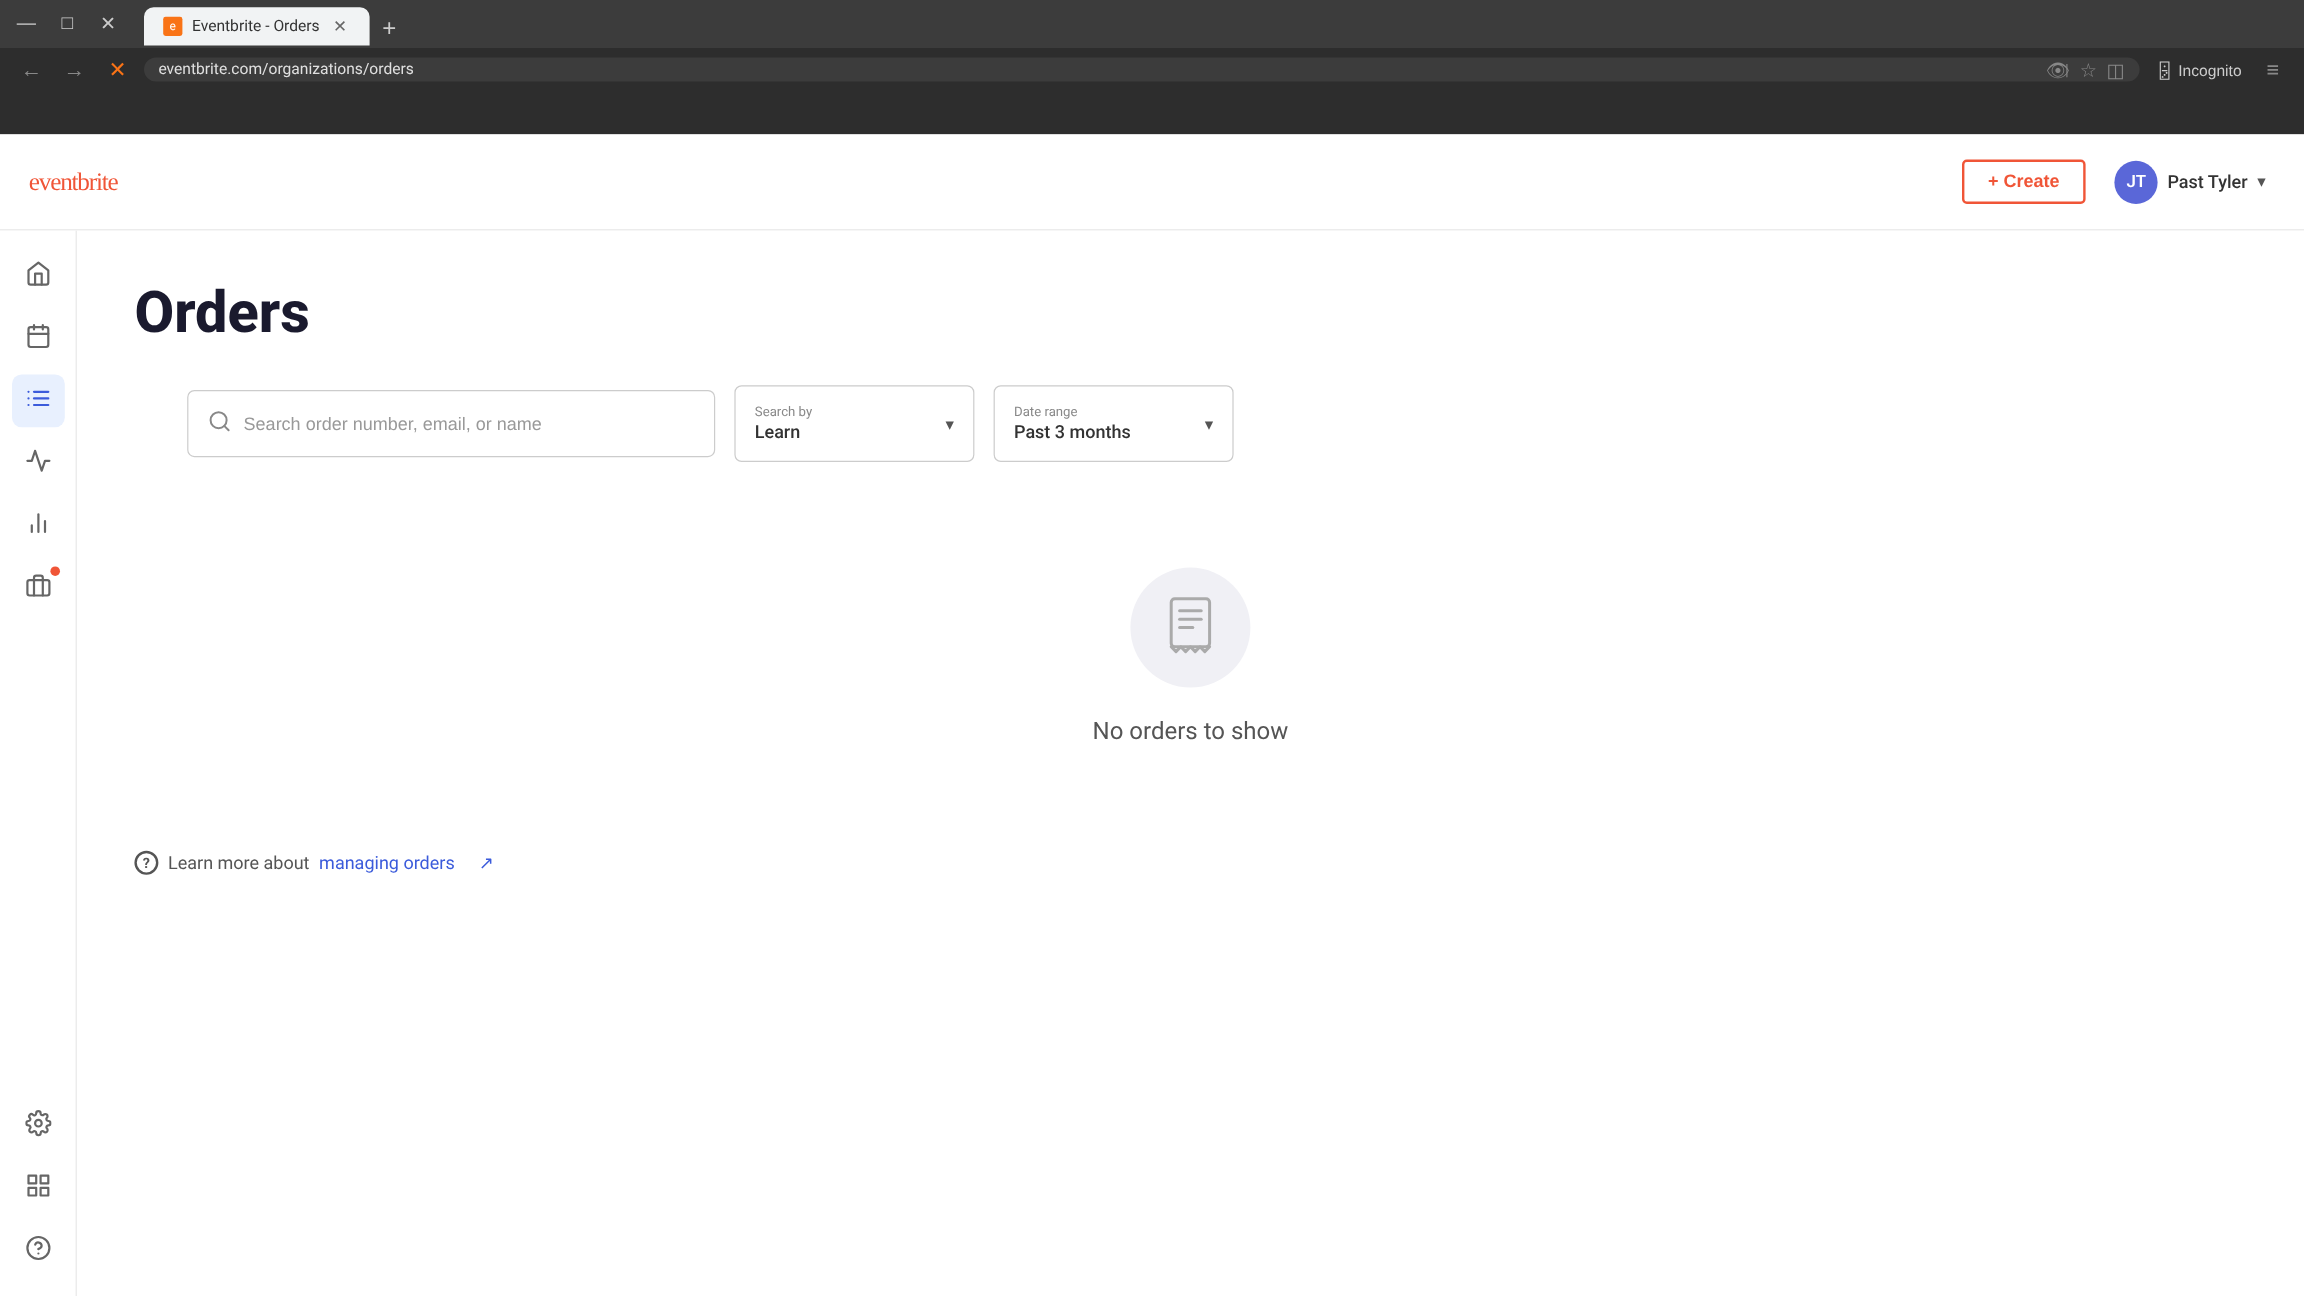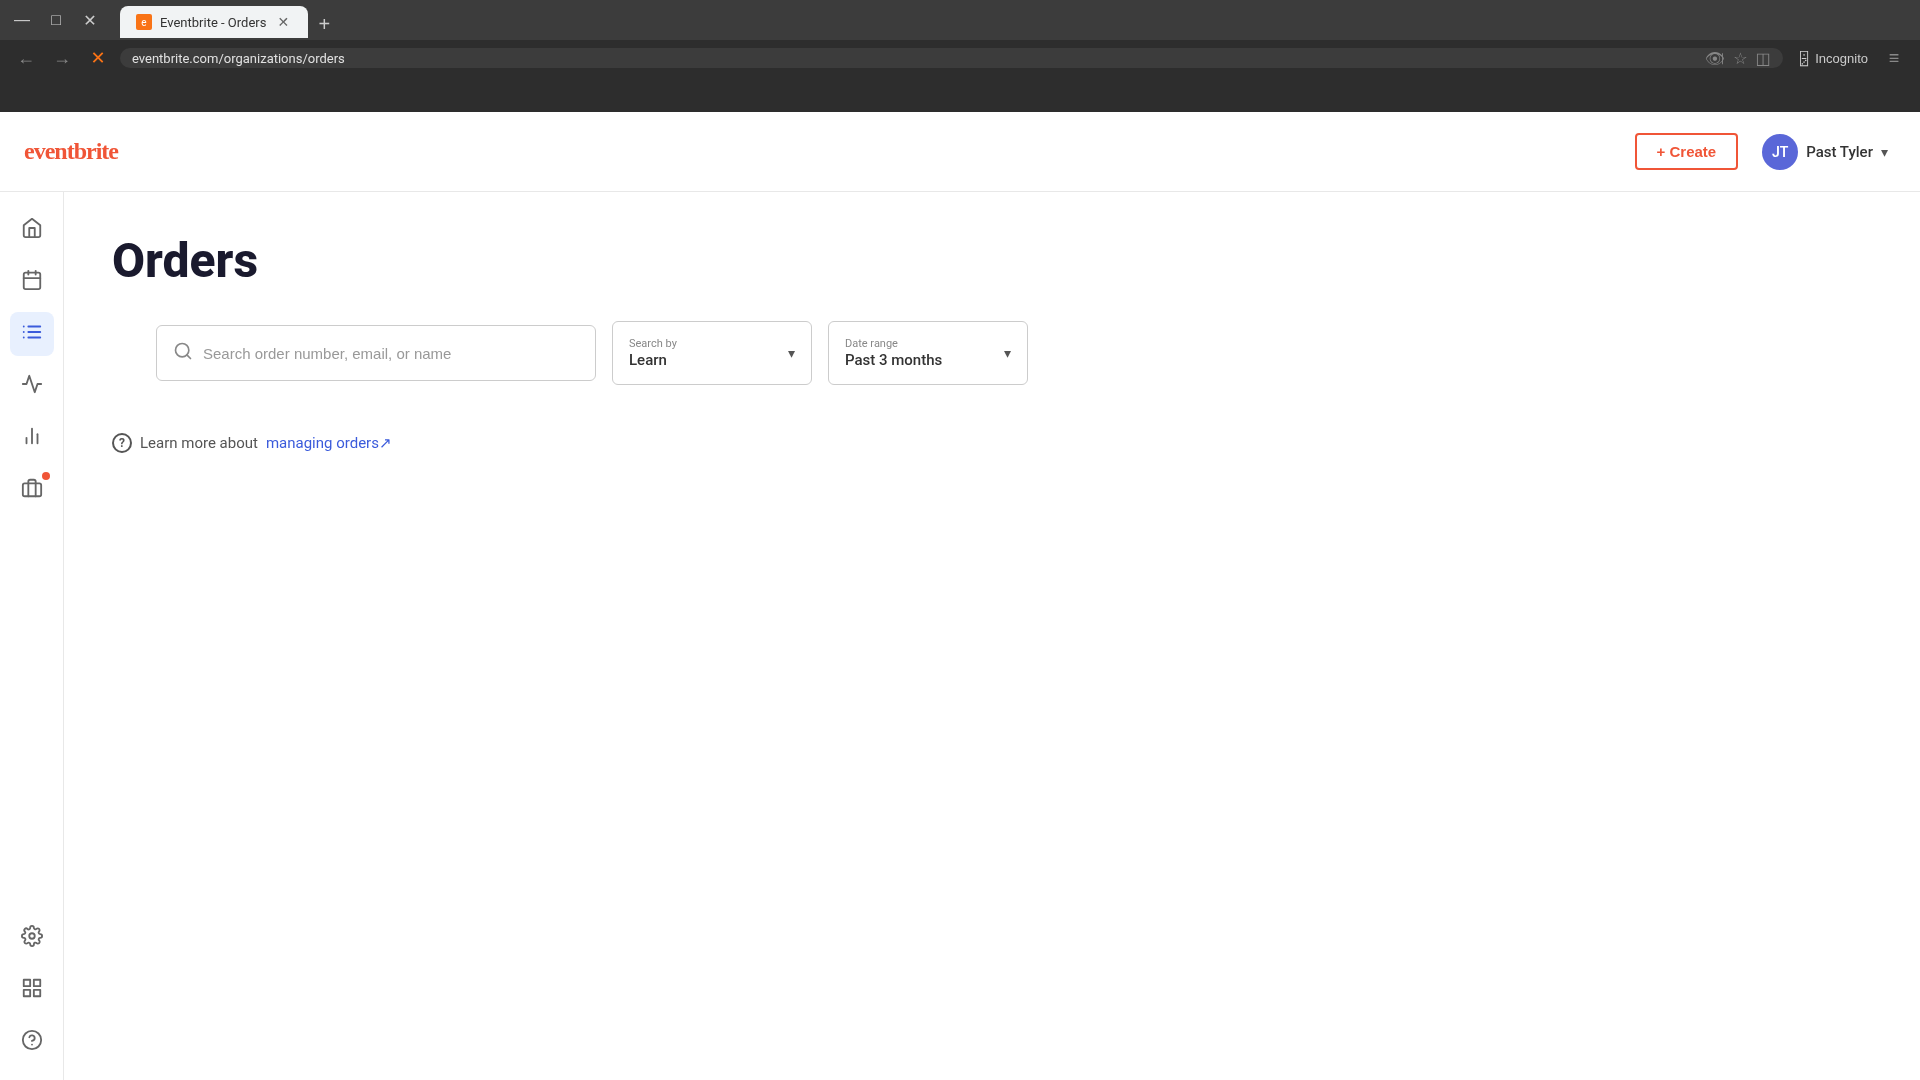--- a/index.html
+++ b/index.html
@@ -119,22 +119,22 @@
     
     .app-header {
       background: #fff;
       height: 80px;
       display: flex; align-items: center;
       padding: 0 24px;
       border-bottom: 1px solid #e8e8e8;
       position: relative;
     }
     .eventbrite-logo {
-      font-size: 24px;
-      font-weight: 700;
+      font-size: 21px;
+      font-weight: 400;
       color: #f05537;
       font-family: Georgia, serif;
       letter-spacing: -1px;
     }
     .eventbrite-logo span { color: #f05537; }
     .header-actions {
       margin-left: auto;
       display: flex; align-items: center; gap: 16px;
     }
     .create-btn {
@@ -291,21 +291,21 @@
       margin-bottom: 48px;
     }
 
     
     .learn-more {
       display: flex; align-items: center; gap: 8px;
       font-size: 15px; color: #555;
     }
     .learn-more a {
       color: #3b5bdb; text-decoration: none;
-      display: flex; align-items: center; gap: 0;
+      display: flex; align-items: center; gap: 20px;
     }
     .info-icon {
       width: 20px; height: 20px;
       border: 2px solid #555;
       border-radius: 50%;
       display: flex; align-items: center; justify-content: center;
       font-size: 12px; font-weight: 700; color: #555;
     }
   </style>
 </head>
@@ -481,20 +481,36 @@
 
       <div class="dropdown-select">
         <div class="label-text">
           <span class="label-small">Date range</span>
           <span class="label-main">Past 3 months</span>
         </div>
         <span class="dropdown-chevron">▾</span>
       </div>
     </div>
 
+    <div class="empty-state">
+      <div class="empty-icon">
+        <div class="receipt-icon">
+          <svg width="52" height="52" viewBox="0 0 52 52" fill="none" xmlns="http://www.w3.org/2000/svg">
+
+            <rect x="10" y="4" width="32" height="40" rx="3" stroke="#aaa" stroke-width="2.5" fill="none"></rect>
+            <line x1="17" y1="14" x2="35" y2="14" stroke="#aaa" stroke-width="2.5" stroke-linecap="round"></line>
+            <line x1="17" y1="21" x2="35" y2="21" stroke="#aaa" stroke-width="2.5" stroke-linecap="round"></line>
+            <line x1="17" y1="28" x2="28" y2="28" stroke="#aaa" stroke-width="2.5" stroke-linecap="round"></line>
+
+            <path d="M10 44 L14 48 L18 44 L22 48 L26 44 L30 48 L34 44 L38 48 L42 44" stroke="#aaa" stroke-width="2.5" fill="none" stroke-linecap="round" stroke-linejoin="round"></path>
+          </svg>
+        </div>
+      </div>
+      <p class="empty-message">No orders to show</p>
+    </div>
 
     <div class="learn-more">
       <div class="info-icon">?</div>
       <span>Learn more about</span>
       <a href="#">
         <span>managing orders</span>
         <span>↗</span>
       </a>
     </div>
   </main>

